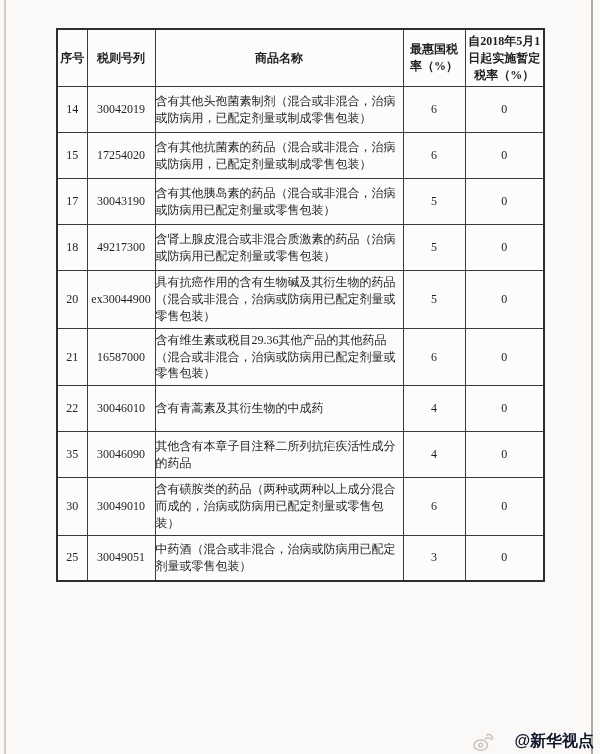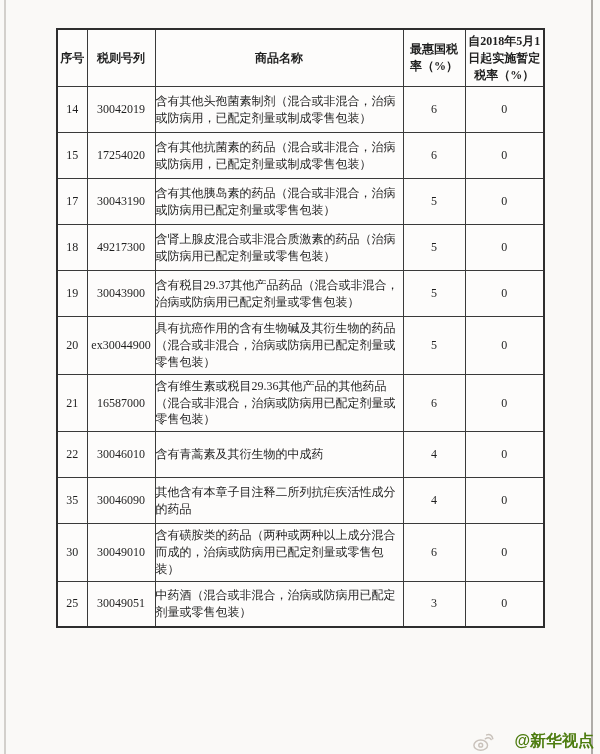--- a/index.html
+++ b/index.html
@@ -43,21 +43,21 @@
   th { font-weight: bold; }
   thead tr { height: 48px; }
   tbody tr { height: 46px; }
   td.name-cell { text-align: left; padding: 3px 4px 3px 0; }
   td.code-cell { white-space: nowrap; letter-spacing: 0; }
 
   .watermark {
     position: absolute;
     right: 6px; bottom: 2px;
     display: flex; align-items: center; gap: 20px;
-    color: #4d7c0f;
+    color: #0f172a;
     font-size: 16px;
     font-weight: bold;
     font-family: "Liberation Sans", sans-serif;
   }
   .watermark svg { display: block; }
 </style>
 </head>
 <body>
 
 <div class="edge-line left"></div>
@@ -103,27 +103,20 @@
         <td>0</td>
       </tr>
       <tr>
         <td>18</td>
         <td class="code-cell">49217300</td>
         <td class="name-cell">含肾上腺皮混合或非混合质激素的药品（治病或防病用已配定剂量或零售包装）</td>
         <td>5</td>
         <td>0</td>
       </tr>
       <tr>
-        <td>19</td>
-        <td class="code-cell">30043900</td>
-        <td class="name-cell">含有税目29.37其他产品药品（混合或非混合，治病或防病用已配定剂量或零售包装）</td>
-        <td>5</td>
-        <td>0</td>
-      </tr>
-      <tr>
         <td>20</td>
         <td class="code-cell">ex30044900</td>
         <td class="name-cell">具有抗癌作用的含有生物碱及其衍生物的药品（混合或非混合，治病或防病用已配定剂量或零售包装）</td>
         <td>5</td>
         <td>0</td>
       </tr>
       <tr>
         <td>21</td>
         <td class="code-cell">16587000</td>
         <td class="name-cell">含有维生素或税目29.36其他产品的其他药品（混合或非混合，治病或防病用已配定剂量或零售包装）</td>

